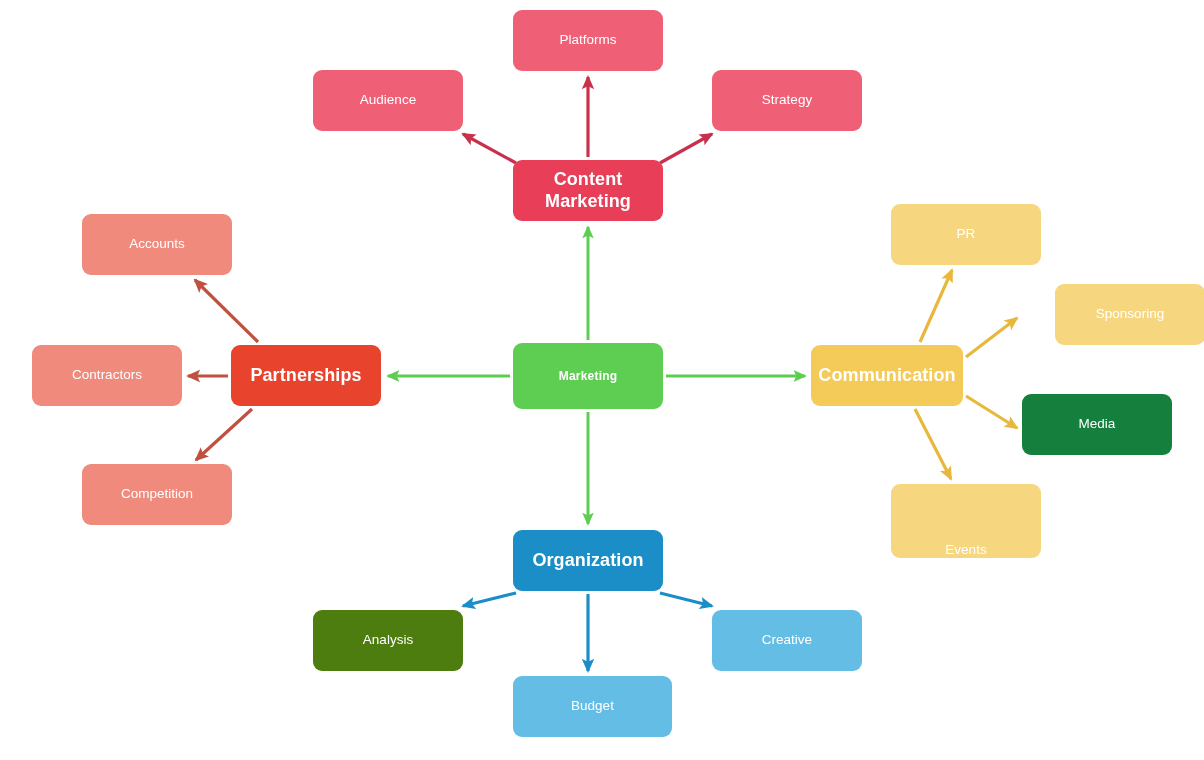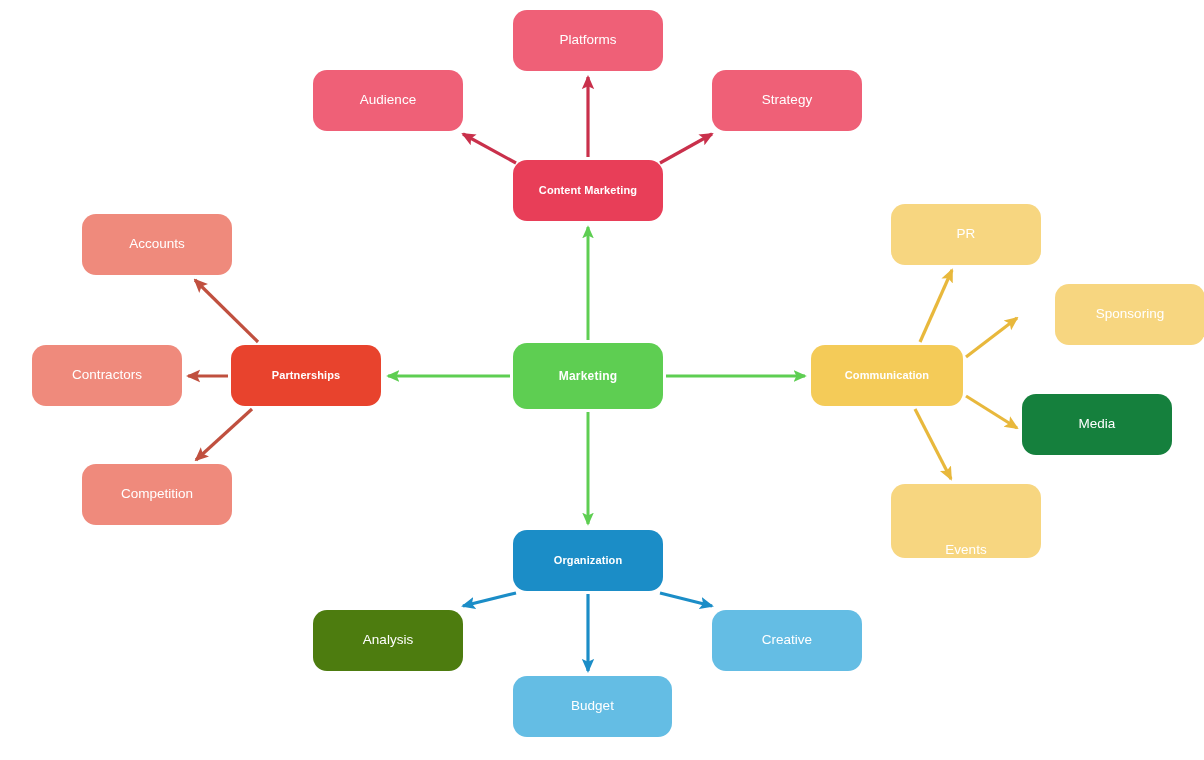--- a/index.html
+++ b/index.html
@@ -19,31 +19,31 @@
     position: absolute;
     left: 0;
     top: 0;
     width: 1204px;
     height: 760px;
     pointer-events: none;
   }
   .node {
     position: absolute;
     box-sizing: border-box;
-    border-radius: 14px;
+    border-radius: 9px;
     display: flex;
     align-items: center;
     justify-content: center;
     text-align: center;
     color: #ffffff;
     line-height: 1.2;
     z-index: 2;
   }
   .node.branch {
-    font-size: 11px;
+    font-size: 18px;
     font-weight: bold;
     letter-spacing: 0.1px;
   }
   .node.root {
     font-size: 12px;
     font-weight: bold;
     letter-spacing: 0.2px;
   }
   .node.leaf {
     font-size: 13.5px;

